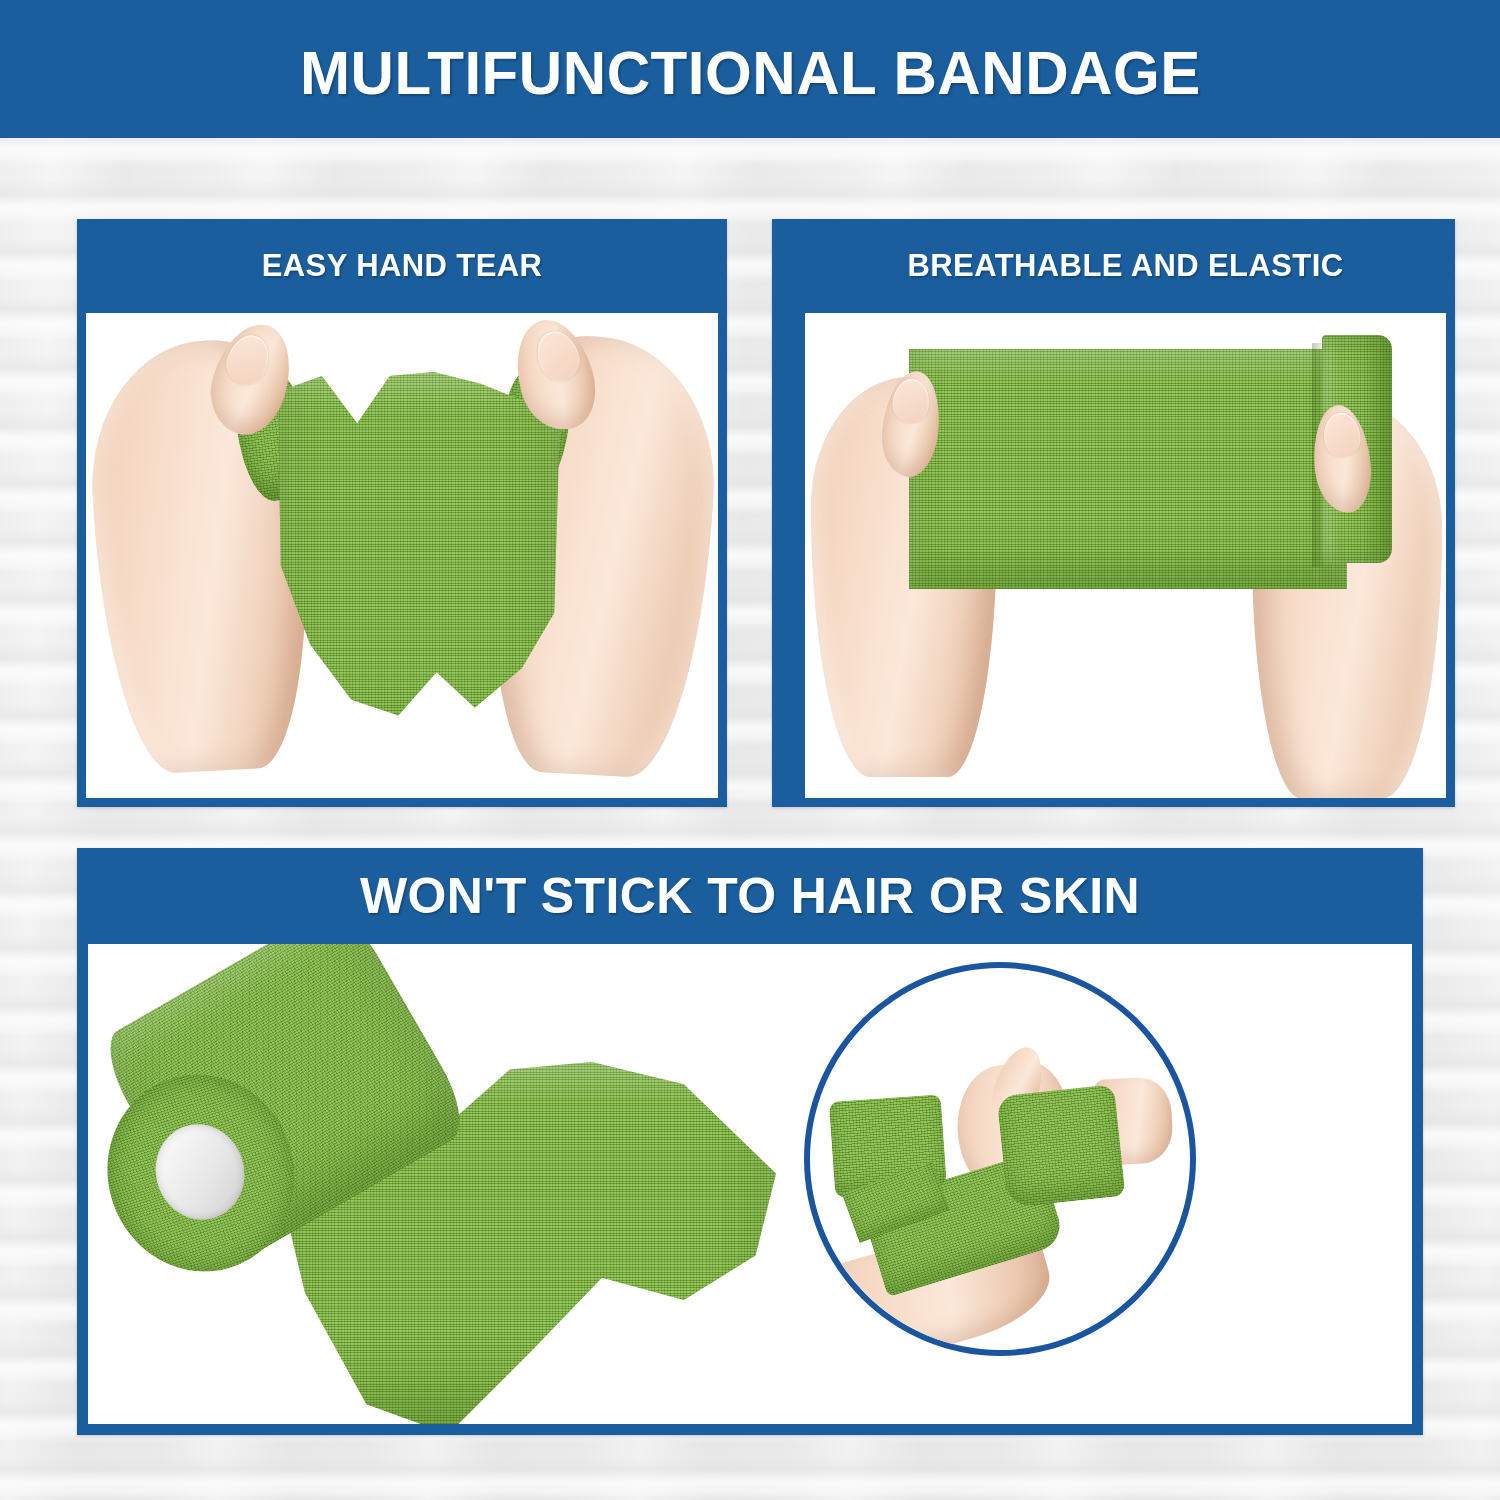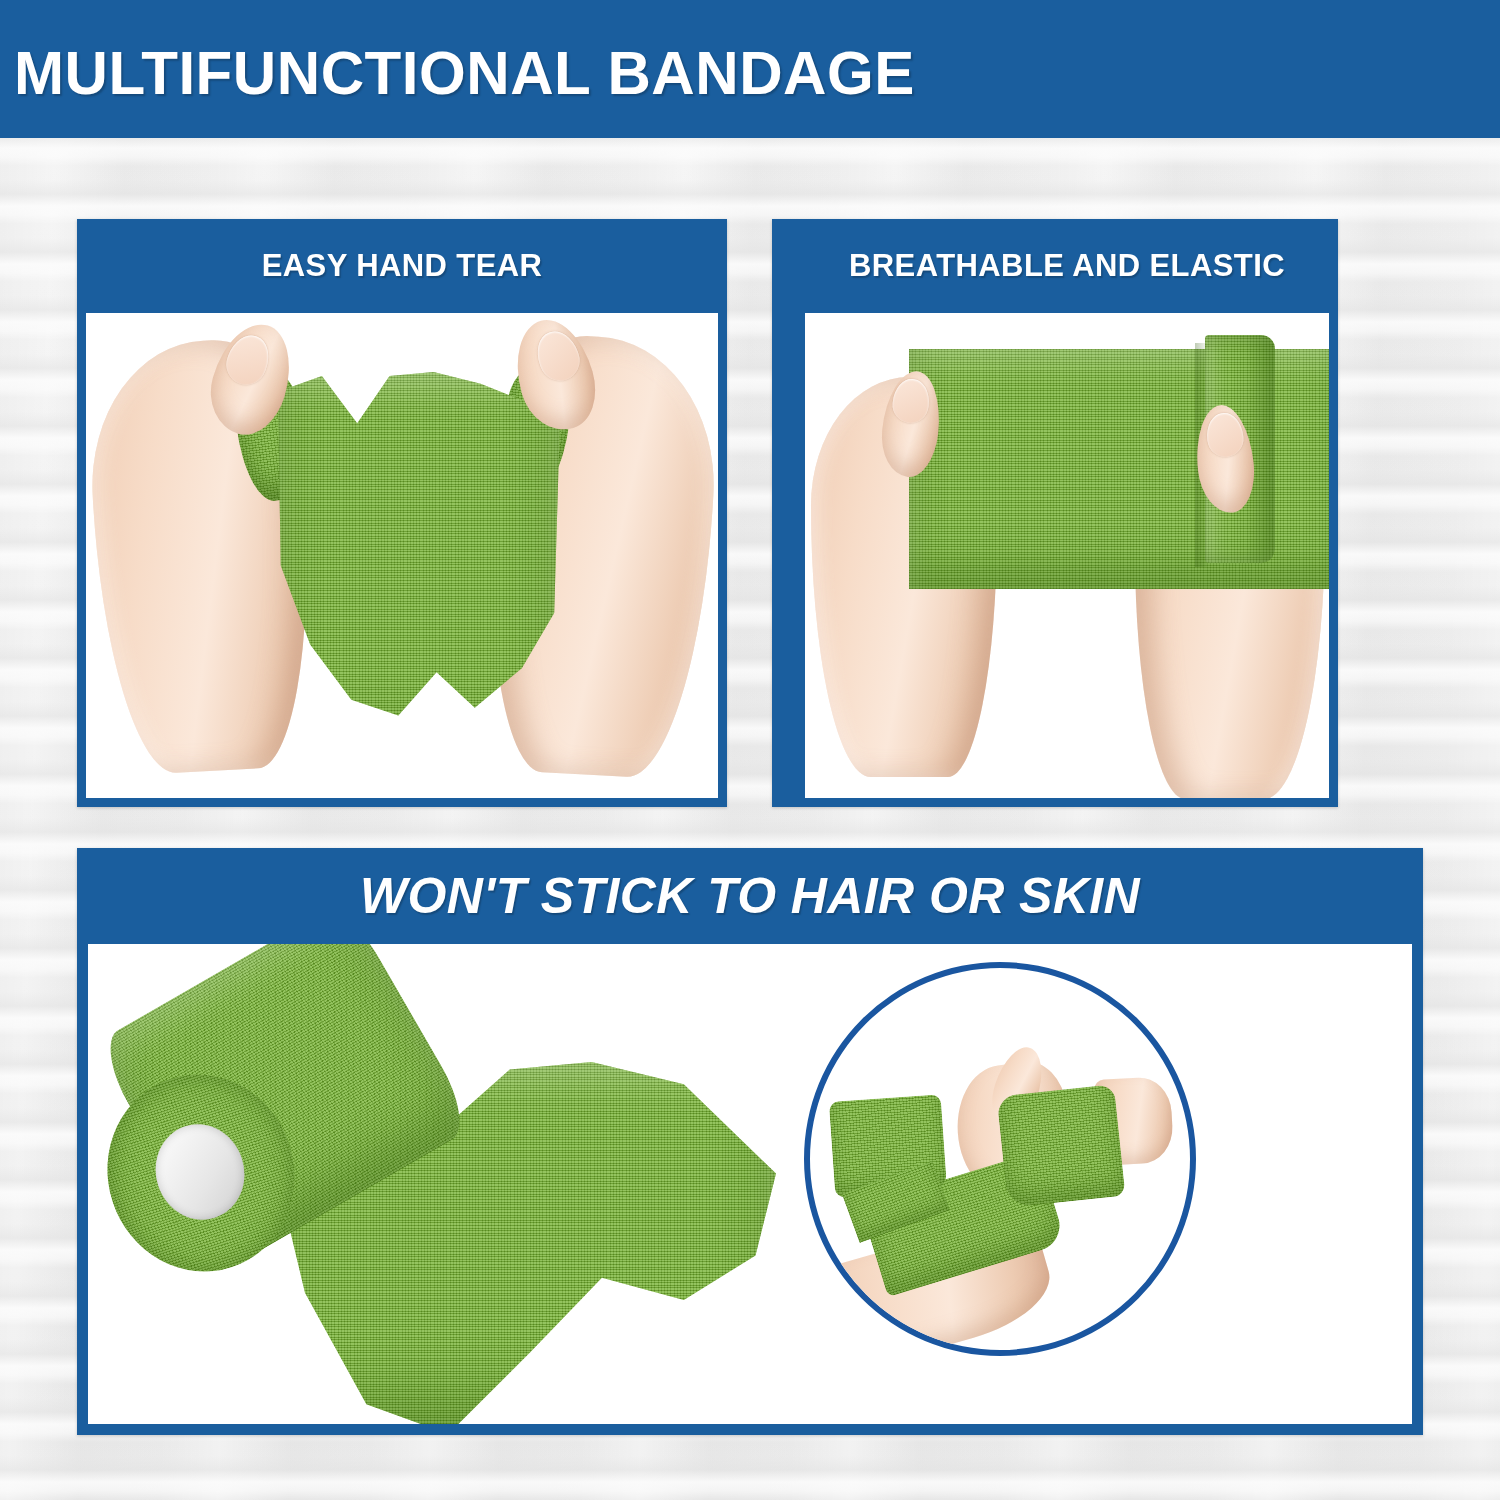--- a/index.html
+++ b/index.html
@@ -45,21 +45,21 @@
   
   .banner {
     position: absolute;
     left: 0;
     top: 0;
     width: 1500px;
     height: 138px;
     background: #1a5e9e;
     display: flex;
     align-items: center;
-    justify-content: flex-start;
+    justify-content: center;
   }
   .banner-title {
     color: #ffffff;
     font-family: "Liberation Sans", sans-serif;
     font-weight: bold;
     font-size: 62px;
     letter-spacing: 0.5px;
     transform: scaleX(0.97);
     text-shadow: 2px 2px 2px rgba(0,0,0,0.22);
     white-space: nowrap;
@@ -88,29 +88,29 @@
     white-space: nowrap;
   }
   .card-body {
     flex: 1 1 auto;
     background: #ffffff;
     position: relative;
     overflow: hidden;
   }
 
   #card-tear   { left: 77px;  top: 219px;  width: 650px;  height: 588px; }
-  #card-elastic{ left: 772px; top: 219px;  width: 566px;  height: 588px; padding-left: 24px; }
+  #card-elastic{ left: 772px; top: 219px;  width: 683px;  height: 588px; padding-left: 24px; }
   #card-skin   { left: 77px;  top: 848px;  width: 1346px; height: 587px; }
 
   #card-tear   .card-header,
   #card-elastic .card-header { height: 94px; font-size: 31px; }
   #card-tear   .card-body,
   #card-elastic .card-body { margin: 0 9px 9px 9px; }
 
-  #card-skin .card-header { height: 96px; font-size: 50px; font-style: italic; }
+  #card-skin .card-header { height: 96px; font-size: 50px; }
   #card-skin .card-body   { margin: 0 11px 11px 11px; }
 
   
   .green-weave {
     background-color: #6fb028;
     background-image:
       repeating-linear-gradient(0deg,
         rgba(0,0,0,0.13) 0px, rgba(0,0,0,0.13) 1px,
         rgba(255,255,255,0.17) 1px, rgba(255,255,255,0.17) 2.6px),
       repeating-linear-gradient(90deg,

